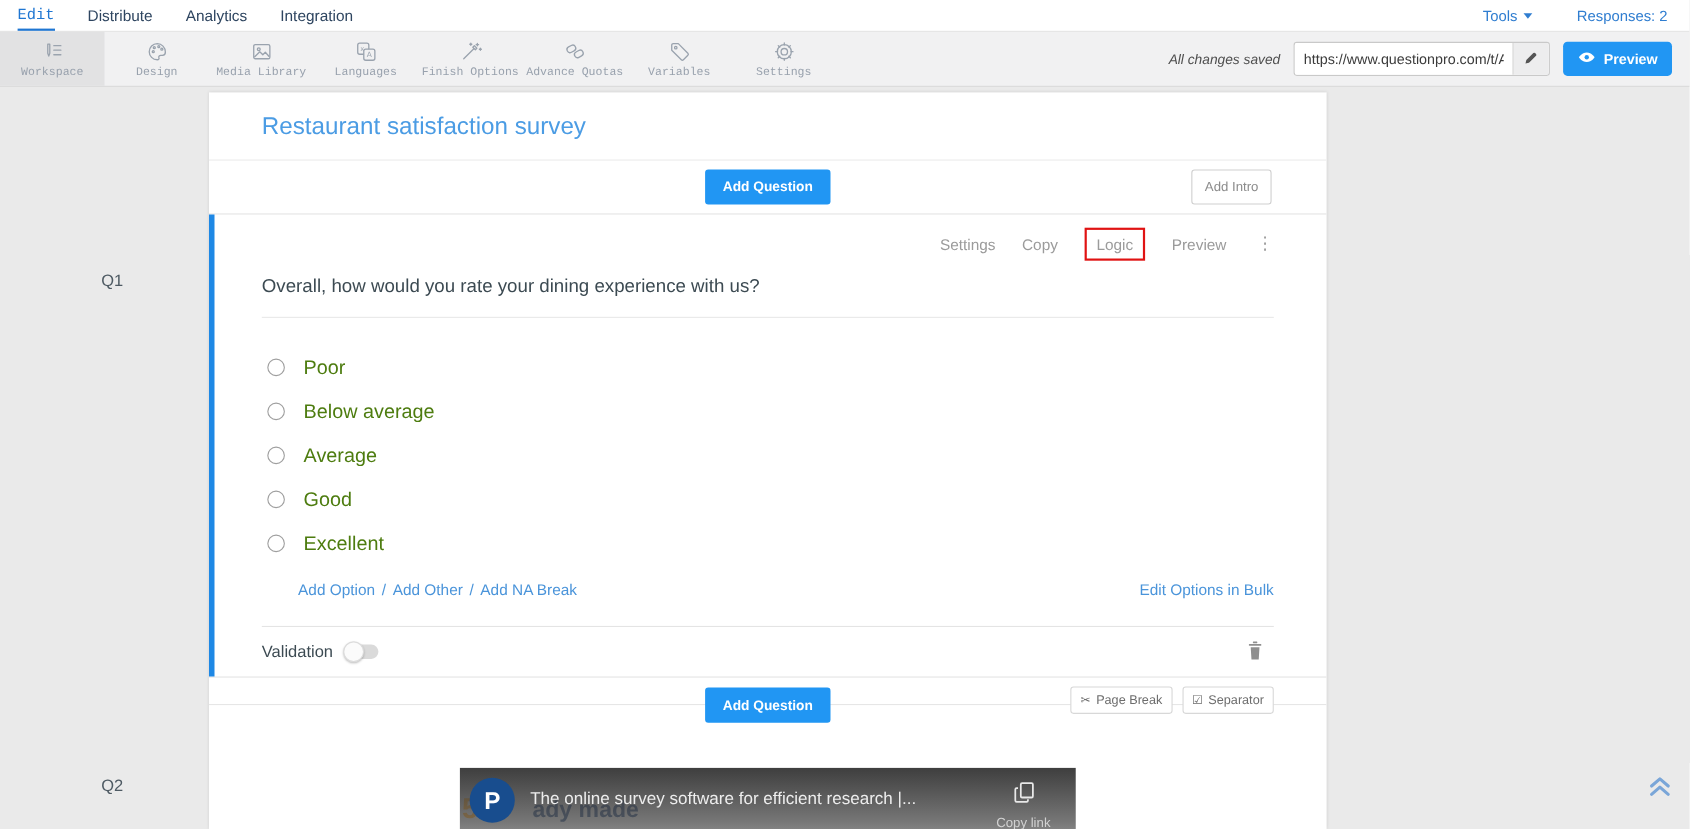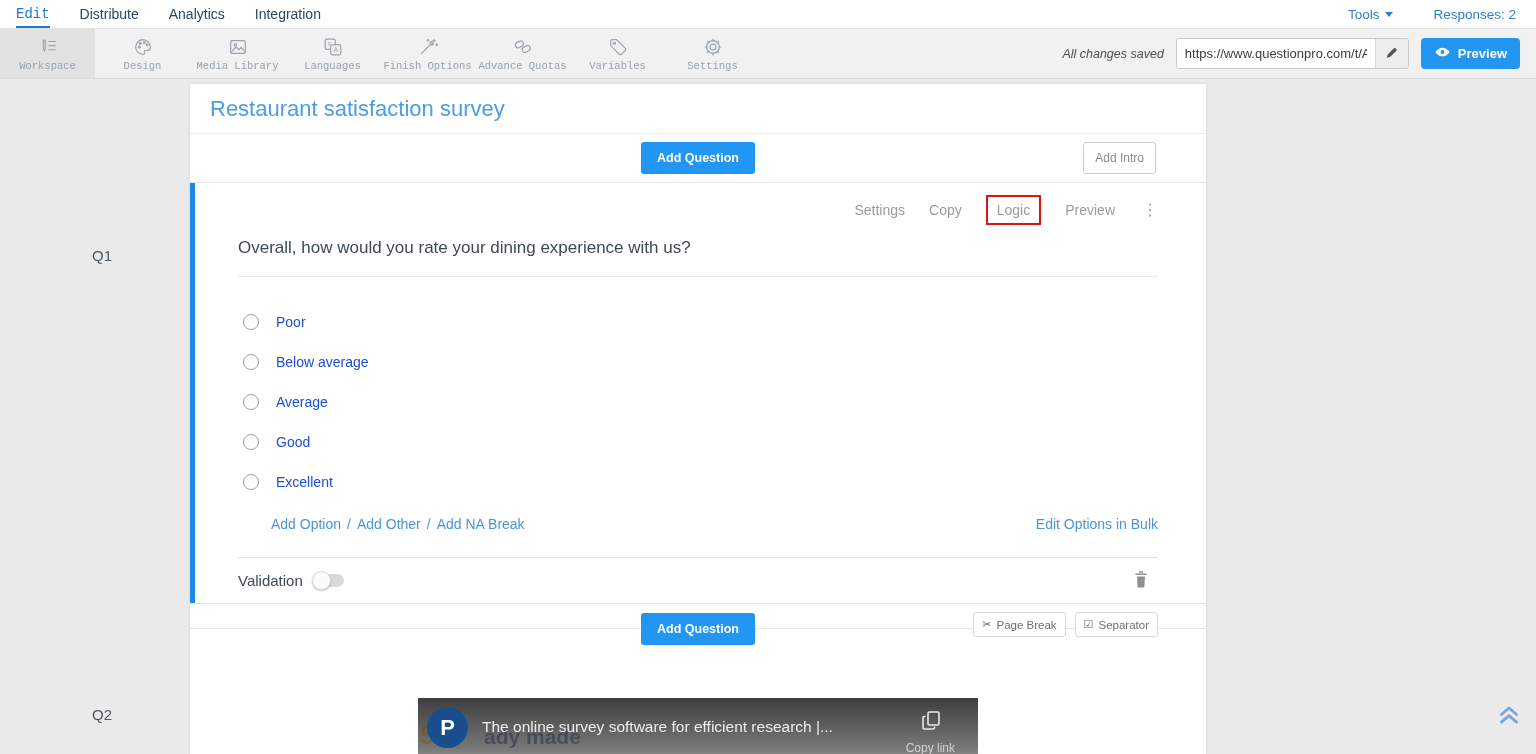--- a/index.html
+++ b/index.html
@@ -62,21 +62,21 @@
     height:31px; padding:0 13px; background:#2196f3; color:#fff; border:none;
     border-radius:4px; font-size:13px; font-weight:700; font-family:inherit;
     display:flex; align-items:center; gap:7px; cursor:pointer;
   }
 
   
   .canvas {
     position:absolute; left:190px; top:84px; width:1016px; height:670px;
     background:#fff; overflow:hidden; box-shadow:0 0 3px rgba(0,0,0,0.10);
   }
-  .title-bar { height:50px; display:flex; align-items:center; padding-left:20px; border-bottom:1px solid #ececec; }
+  .title-bar { height:62px; display:flex; align-items:center; padding-left:48px; border-bottom:1px solid #ececec; }
   .survey-title { font-size:22px; color:#4b9ce4; font-weight:400; cursor:text; }
 
   .addq-row {
     height:49px; position:relative; display:flex; align-items:center; justify-content:center;
   }
   .addq-row.first { border-bottom:1px solid #e4e4e4; }
   .add-question-btn {
     background:#2196f3; color:#fff; font-weight:700; font-size:12.5px; border:none;
     border-radius:3px; padding:9px 16px; cursor:pointer; font-family:inherit; z-index:2;
   }
@@ -96,21 +96,21 @@
   .question-text {
     font-size:17px; color:#3c4a52; padding:15px 0 18px; border-bottom:1px solid #e8e8e8;
     cursor:text; margin-top:2px;
   }
   .options { padding-top:25px; }
   .option-row { display:flex; align-items:center; gap:17px; height:40px; padding-left:5px; }
   .radio {
     width:16px; height:16px; border:1.6px solid #9f9f9f; border-radius:50%;
     background:#fff; cursor:pointer; flex:none;
   }
-  .option-label { font-size:14px; color:#1d4ed8; cursor:text; }
+  .option-label { font-size:18px; color:#4d7c0f; cursor:text; }
 
   .option-links { display:flex; justify-content:space-between; padding:14px 0 25px 33px; font-size:14px; }
   .links-left { display:flex; gap:6px; }
   .inline-link { color:#4a94da; cursor:pointer; }
   .link-sep { color:#4a94da; }
 
   .validation-row { border-top:1px solid #e4e4e4; height:46px; display:flex; align-items:center; gap:11px; position:relative; }
   .validation-label { font-size:15px; color:#3c4a52; }
   .toggle { width:30px; height:13px; background:#dadada; border-radius:7px; position:relative; cursor:pointer; }
   .toggle-knob {

